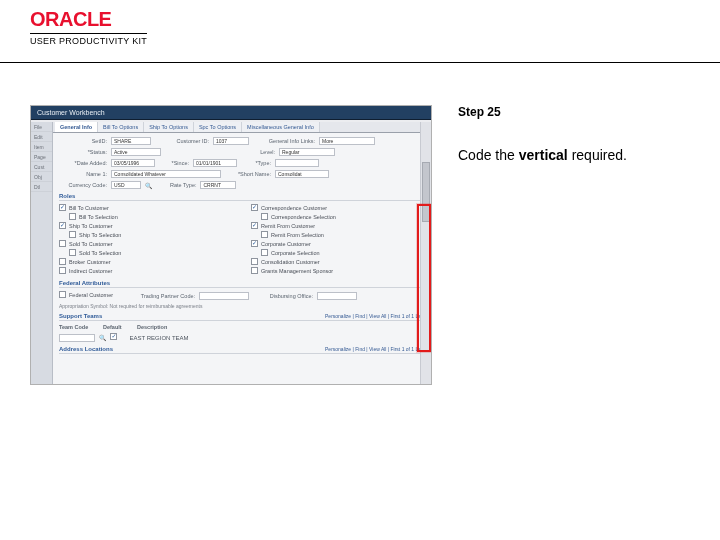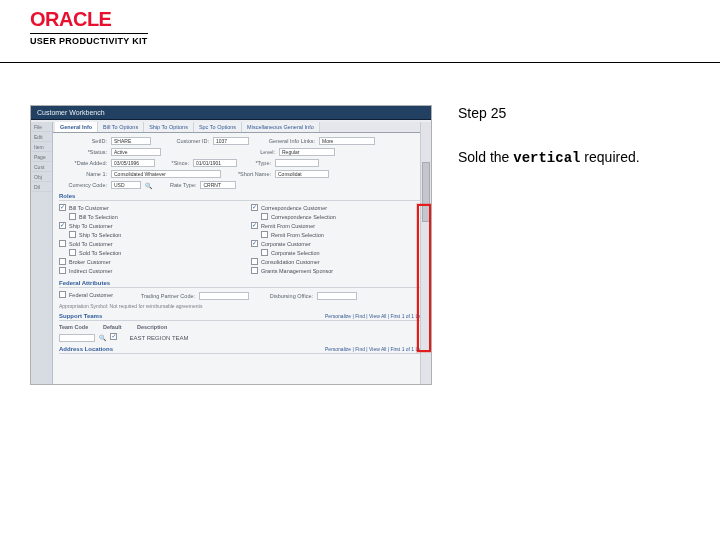--- a/index.html
+++ b/index.html
@@ -28,21 +28,21 @@
     font-weight: 900;
     color: #e8102e;
     letter-spacing: -0.5px;
   }
   .brand-upk {
     font-size: 9px;
     letter-spacing: 0.3px;
     border-top: 1px solid #000;
     margin-top: 2px;
     padding-top: 2px;
-    font-weight: 700;
+    font-weight: 400;
   }
   .page-title {
     position: absolute;
     right: 30px;
     top: 22px;
     font-size: 15px;
   }
   .header-rule {
     position: absolute;
     left: 0; right: 0;
@@ -61,27 +61,28 @@
   }
   .screenshot-col {
     width: 402px;
     position: relative;
   }
   .instr-col {
     flex: 1;
     padding-left: 26px;
   }
   .instr-step {
-    font-size: 14px;
+    font-size: 12px;
     margin-bottom: 28px;
+    font-weight: bold;
   }
   .instr-text {
     font-size: 14px;
   }
-  .instr-text b { font-weight: 700; font-family: Liberation Mono, monospace; }
+  .instr-text b { font-weight: 700; }
 
   
   .shot {
     width: 402px;
     height: 280px;
     border: 1px solid #b0b0b0;
     background: #ecedf0;
     position: relative;
     font-size: 6px;
     color: #4f5660;
@@ -403,17 +404,17 @@
         <div class="thumb"></div>
       </div>
 
       <div class="red-highlight"></div>
     </div>
   </div>
 
   <div class="instr-col">
     <div class="instr-step">Step 25</div>
     <div class="instr-text">
-      <span>Sold the </span><b>vertical</b><span> required.</span>
+      <span>Code the </span><b>vertical</b><span> required.</span>
     </div>
   </div>
 
 </div>
 
 </body></html>

